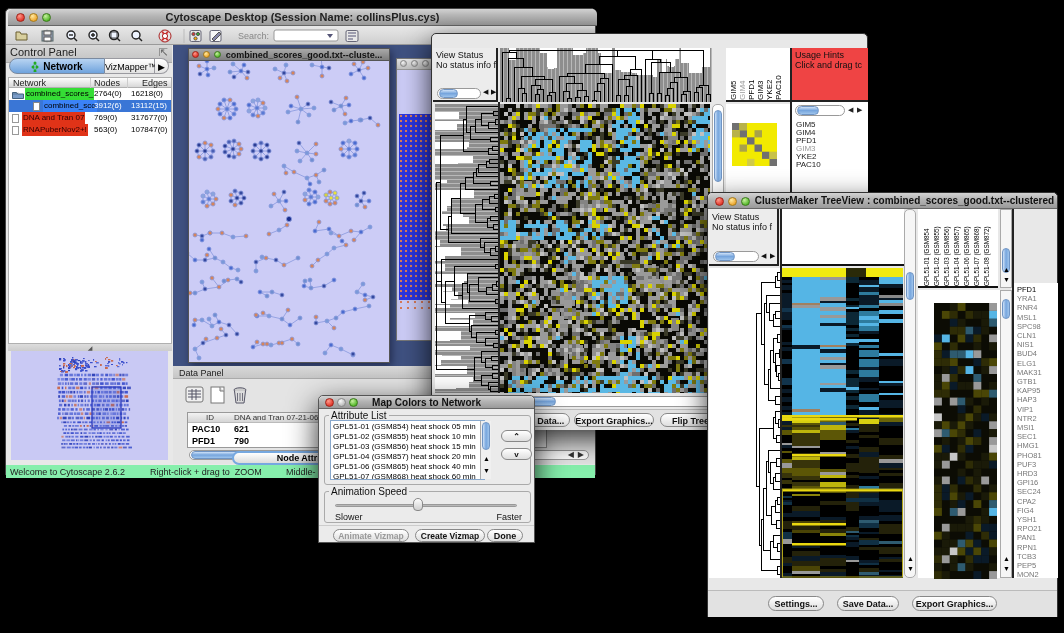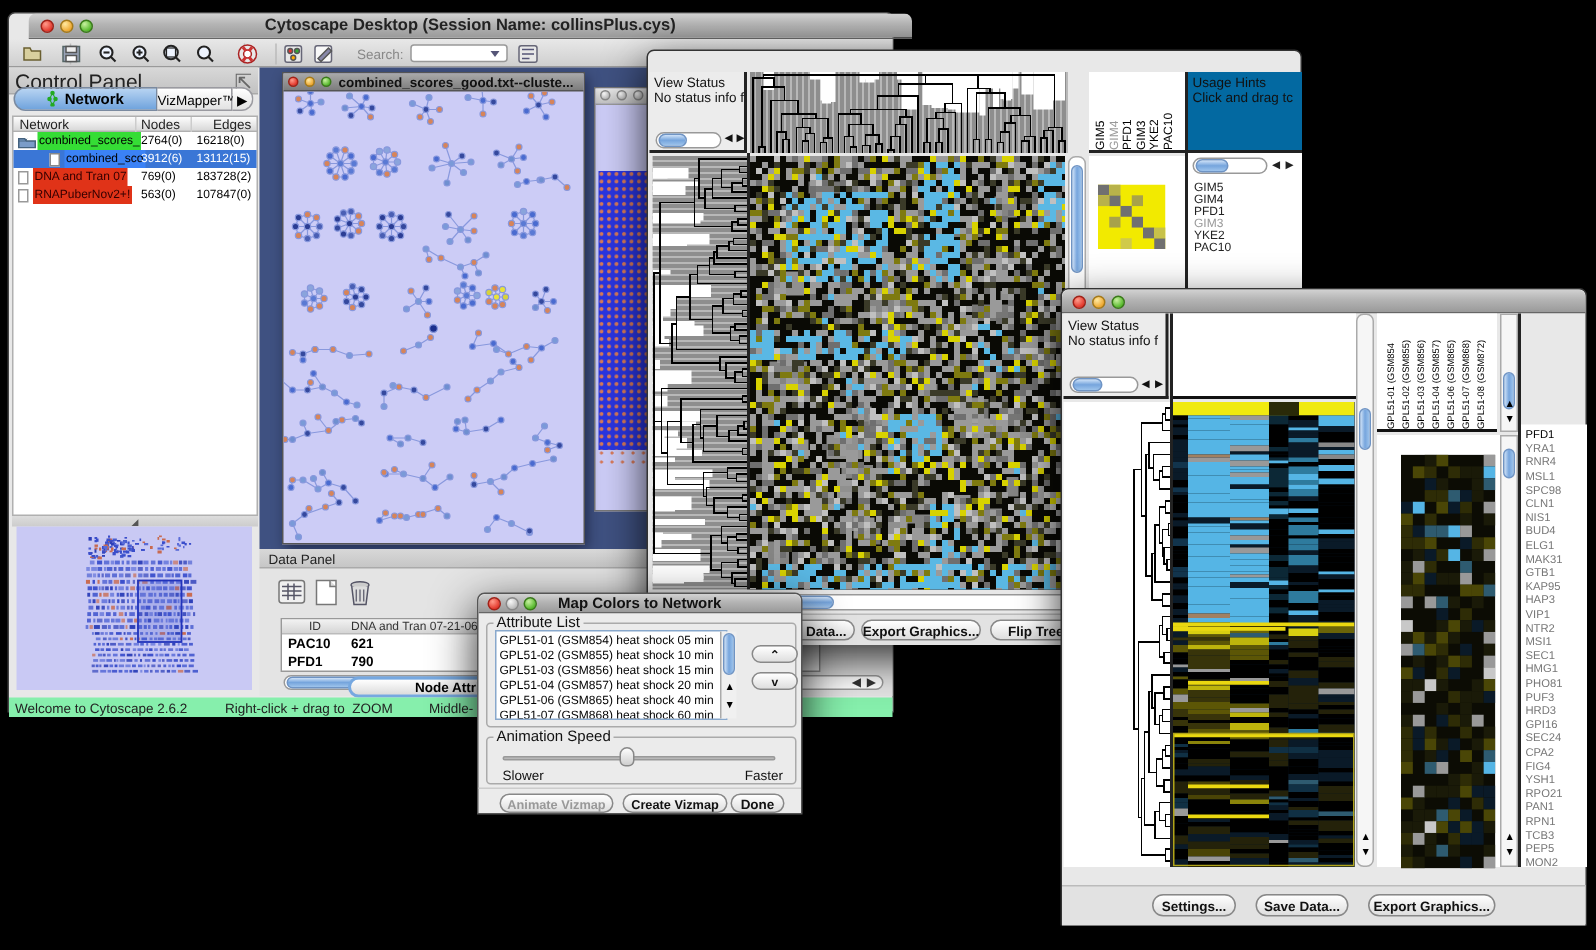--- a/index.html
+++ b/index.html
@@ -9,21 +9,21 @@
 .tl.g{background:radial-gradient(circle at 35% 30%,#c8f0a0,#58ba2e 70%);border:0.5px solid #3a7a1a}
 .tl.n{background:radial-gradient(circle at 35% 30%,#f8f8f8,#b8b8b8 75%);border:0.5px solid #888}
 .tbar{background:linear-gradient(#d2d2d2,#b4b4b4 45%,#9a9a9a);border-bottom:1px solid #666}
 .pill{display:inline-block;background:linear-gradient(#fff,#dedede);border:1px solid #888;border-radius:9px;font-weight:bold;color:#111;text-align:center}
 .scrollctl{position:absolute;height:11px;background:#fff;border:1px solid #999;border-radius:6px}
 .scrollctl .th{position:absolute;left:1px;top:0px;height:9px;width:45%;border-radius:5px;background:linear-gradient(#cfe2f8,#76a5dd 50%,#9ec4ec);border:1px solid #6f94c4}
 .vsb{position:absolute;background:#f4f4f4;border-left:1px solid #aaa}
 .vsb .th{position:absolute;left:1px;width:8px;border-radius:4px;background:linear-gradient(90deg,#cfe2f8,#76a5dd 50%,#9ec4ec);border:1px solid #6f94c4}
 </style></head><body>
 <div class="abs" style="left:5px;top:8px;width:591px;height:467px;background:#e8e8e8;border:1px solid #444;border-radius:5px 5px 0 0;box-shadow:0 8px 24px rgba(0,0,0,.7)">
-    <div class="tbar abs" style="left:13px;top:0;width:100%;height:17px;border-radius:5px 5px 0 0">
+    <div class="tbar abs" style="left:2px;top:0;width:100%;height:17px;border-radius:5px 5px 0 0">
       <span class="tl r" style="position:absolute;left:8px;top:4px"></span>
       <span class="tl y" style="position:absolute;left:21px;top:4px"></span>
       <span class="tl g" style="position:absolute;left:34px;top:4px"></span>
       <div style="text-align:center;font-size:11px;font-weight:bold;color:#222;line-height:17px">Cytoscape Desktop (Session Name: collinsPlus.cys)</div>
     </div>
     <div class="abs" style="left:0;top:17px;width:100%;height:19px;background:linear-gradient(#e8e8e8,#cfcfcf);border-bottom:1px solid #9a9a9a">
       <svg class="abs" style="left:8px;top:2px" width="410" height="16" viewBox="0 0 410 16">
 <path d="M33 1v14M149 1v14M170 1v14" stroke="#bbb"></path>
         <g stroke="#555" fill="none">
 <path d="M2 12V4h4l1 2h6v6z" fill="#d8cf9e" stroke="#6a5f30"></path>
@@ -53,21 +53,21 @@
 <rect x="196" y="2.5" width="11" height="11" rx="1.5" fill="#f8f8f8" stroke="#667"></rect>
           <path d="M198 11l7-7 2 2-7 7z" fill="#88a"></path>
 </g>
 <text x="224" y="11" font-size="9" fill="#888" font-family="Liberation Sans">Search:</text>
 <rect x="260" y="2" width="64" height="11" rx="2" fill="#fff" stroke="#999"></rect>
 <path d="M313 6l3 4 3-4z" fill="#557"></path>
 <rect x="332" y="2.5" width="12" height="11" rx="1.5" fill="#e8e8e8" stroke="#667"></rect>
         <path d="M334 5h8M334 8h8M334 11h5" stroke="#557" stroke-width="1"></path>
 </svg>
     </div>
-    <div class="abs" style="left:0;top:36px;width:166px;height:11px;background:linear-gradient(#d8d8d8,#c2c2c2);border-bottom:1px solid #aaa;font-size:14px;color:#222;padding:1px 0 16px 4px">Control Panel<span style="position:absolute;right:4px;top:1px;color:#666">⇱</span></div>
+    <div class="abs" style="left:0;top:36px;width:166px;height:11px;background:linear-gradient(#d8d8d8,#c2c2c2);border-bottom:1px solid #aaa;font-size:11px;color:#222;padding:1px 0 16px 4px">Control Panel<span style="position:absolute;right:4px;top:1px;color:#666">⇱</span></div>
     <div class="abs" style="left:2px;top:49px;width:163px;height:17px">
 <span class="abs" style="left:1px;top:0;width:96px;height:16px;background:linear-gradient(#b8d4f2,#6fa3dd);border:1px solid #7a8aa0;border-radius:8px 0 0 8px;font-size:10px;font-weight:bold;text-align:center;line-height:16px"><svg width="9" height="11" style="vertical-align:-2px">
           <circle cx="4" cy="2" r="1.5" fill="#2a2"></circle>
           <circle cx="2" cy="6" r="1.5" fill="#2a2"></circle>
           <circle cx="6" cy="6" r="1.5" fill="#2a2"></circle>
           <circle cx="4" cy="10" r="1.5" fill="#2a2"></circle>
           <path d="M4 2L2 6M4 2L6 6M2 6L4 10M6 6L4 10" stroke="#2a2" stroke-width="0.7"></path>
         </svg> Network</span>
 <span class="abs" style="left:97px;top:0;width:50px;height:16px;background:linear-gradient(#fff,#e2e2e2);border:1px solid #9a9aa0;border-left:none;font-size:9px;text-align:left;line-height:16px">VizMapper™</span>
 <span class="abs" style="left:147px;top:0;width:14px;height:16px;background:linear-gradient(#fff,#e2e2e2);border:1px solid #9a9aa0;border-left:none;border-radius:0 8px 8px 0;font-size:9px;text-align:center;line-height:16px">▶</span>
@@ -90,21 +90,21 @@
       <div class="abs" style="left:0;top:12px;width:100%;height:12px;line-height:12px;background:#3a76d6;color:#fff">
         <span class="abs" style="left:24px;top:2px;width:7px;height:9px;background:#fff;border:1px solid #888"></span>
         <span class="abs" style="left:34px;background:#3b82f6;color:#000;padding:0 1px">combined_sco</span>
         <span class="abs" style="left:85px">3912(6)</span>
         <span class="abs" style="left:122px">13112(15)</span>
       </div>
       <div class="abs" style="left:0;top:24px;width:100%;height:12px;line-height:12px">
         <span class="abs" style="left:3px;top:2px;width:7px;height:9px;background:#fff;border:1px solid #999"></span>
         <span class="abs" style="left:13px;background:#e03318;padding:0 1px;color:#300">DNA and Tran 07</span>
         <span class="abs" style="left:85px">769(0)</span>
-        <span class="abs" style="left:122px">183728(2)</span>
+        <span class="abs" style="left:122px">317677(0)</span>
       </div>
       <div class="abs" style="left:0;top:36px;width:100%;height:12px;line-height:12px">
         <span class="abs" style="left:3px;top:2px;width:7px;height:9px;background:#fff;border:1px solid #999"></span>
         <span class="abs" style="left:13px;background:#e03318;padding:0 1px;color:#300">RNAPuberNov2+!</span>
         <span class="abs" style="left:85px">563(0)</span>
         <span class="abs" style="left:122px">107847(0)</span>
       </div>
     </div>
     <div class="abs" style="left:2px;top:335px;width:164px;height:7px;background:linear-gradient(#ddd,#ccc);font-size:6px;text-align:center;color:#555">◢</div>
     <div class="abs" style="left:5px;top:342px;width:157px;height:109px;background:#c9c9f4">
@@ -1542,21 +1542,21 @@
           <rect x="0.0" y="7.2" width="7.5" height="7.2" fill="#b8b24a"></rect>
           <rect x="7.5" y="0.0" width="7.5" height="7.2" fill="#b8b24a"></rect>
           <rect x="22.5" y="7.2" width="7.5" height="7.2" fill="#a8a24a"></rect>
           <rect x="7.5" y="21.5" width="7.5" height="7.2" fill="#a8a24a"></rect>
           <rect x="37.5" y="28.7" width="7.5" height="7.2" fill="#c8c24a"></rect>
           <rect x="15.0" y="35.8" width="7.5" height="7.2" fill="#d0ca4a"></rect>
         </svg>
       </div>
     </div>
     <div class="abs" style="left:358px;top:14px;width:2px;height:345px;background:#222"></div>
-    <div class="abs" style="left:360px;top:14px;width:76px;height:54px;background:#0369a1;border-bottom:2px solid #222;font-size:9px;color:#111">
+    <div class="abs" style="left:360px;top:14px;width:76px;height:54px;background:#ef4444;border-bottom:2px solid #222;font-size:9px;color:#111">
       <div style="padding:2px 0 0 3px">Usage Hints<br>Click and drag tc</div>
     </div>
     <div class="abs" style="left:360px;top:68px;width:76px;height:291px;background:#fff;font-size:8px;color:#222">
       <div class="scrollctl" style="left:3px;top:3px;width:50px">
         <div class="th"></div>
       </div>
       <span class="abs" style="left:56px;top:4px;font-size:7px">◀</span>
       <span class="abs" style="left:65px;top:4px;font-size:7px">▶</span>
       <div style="position:absolute;left:4px;top:19px;line-height:8px">GIM5<br>GIM4<br>PFD1<br><span style="color:#999">GIM3</span><br>YKE2<br>PAC10</div>
     </div>
@@ -1567,20 +1567,21 @@
       <span class="pill" style="position:absolute;left:76px;top:3px;width:62px;height:14px;font-size:9px;line-height:14px">Save Data...</span>
       <span class="pill" style="position:absolute;left:142px;top:3px;width:80px;height:14px;font-size:9px;line-height:14px">Export Graphics...</span>
       <span class="pill" style="position:absolute;left:228px;top:3px;width:70px;height:14px;font-size:9px;line-height:14px">Flip Tree N</span>
     </div>
   </div>
 <div class="abs" style="left:707px;top:192px;width:351px;height:425px;background:#e8e8e8;border:1px solid #333;border-radius:5px 5px 0 0;box-shadow:0 10px 28px rgba(0,0,0,.8)">
     <div class="tbar abs" style="left:0;top:0;width:100%;height:16px;border-radius:5px 5px 0 0">
       <span class="tl r" style="position:absolute;left:7px;top:4px"></span>
       <span class="tl y" style="position:absolute;left:20px;top:4px"></span>
       <span class="tl g" style="position:absolute;left:33px;top:4px"></span>
+      <div style="text-align:center;font-size:10px;font-weight:bold;color:#111;line-height:16px;margin-left:44px">ClusterMaker TreeView : combined_scores_good.txt--clustered</div>
     </div>
     <div class="abs" style="left:1px;top:16px;width:70px;height:57px;background:#ececec;border-right:2px solid #222;border-bottom:2px solid #222;font-size:9px;color:#111">
       <div style="padding:3px 0 0 3px;white-space:nowrap;overflow:hidden">View Status<br>No status info f</div>
       <div class="scrollctl" style="left:4px;top:42px;width:46px">
         <div class="th"></div>
       </div>
       <span class="abs" style="left:52px;top:43px;font-size:7px">◀</span>
       <span class="abs" style="left:61px;top:43px;font-size:7px">▶</span>
     </div>
     <div class="abs" style="left:1px;top:75px;width:71px;height:310px;background:#fff">

